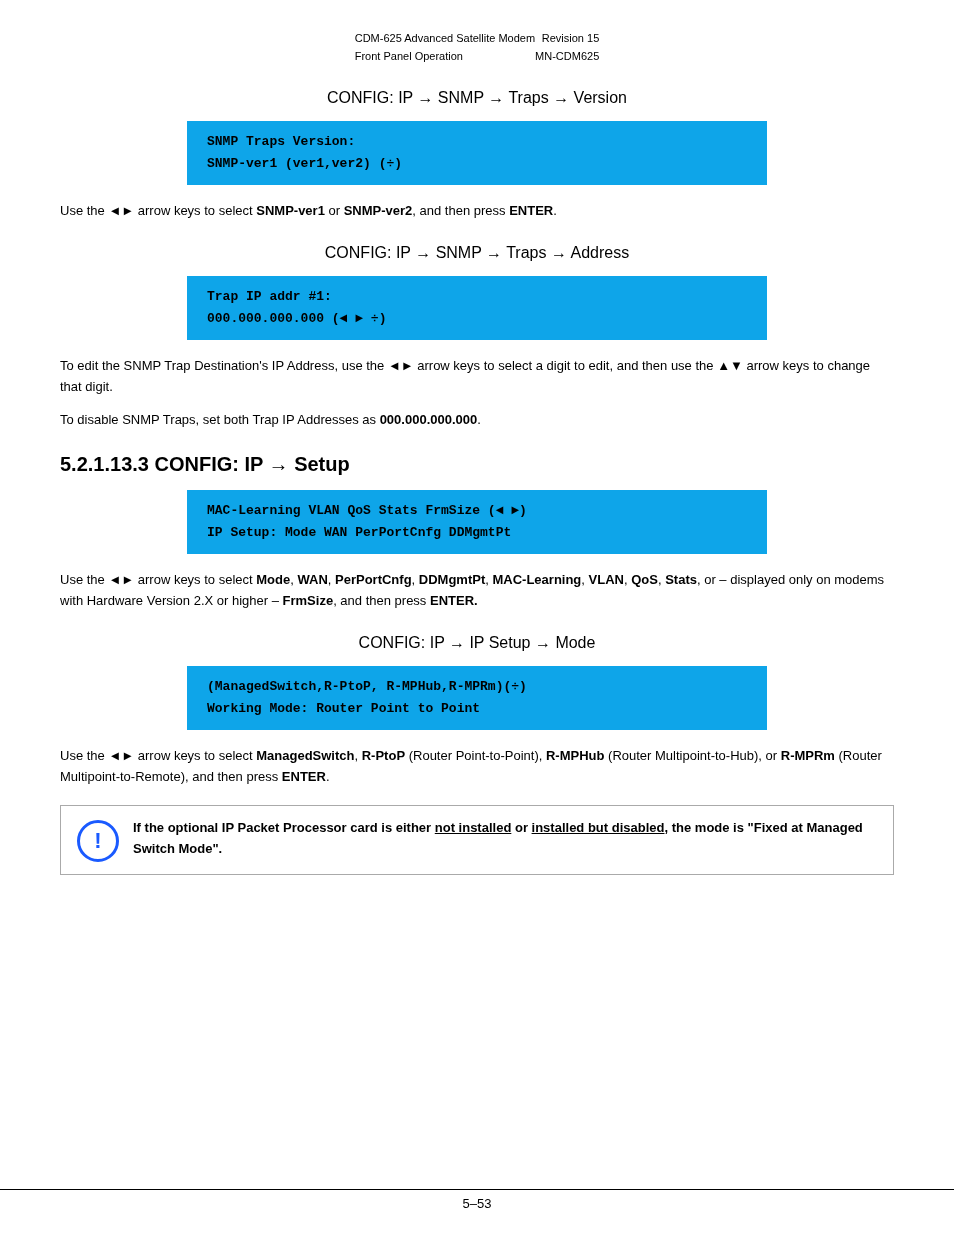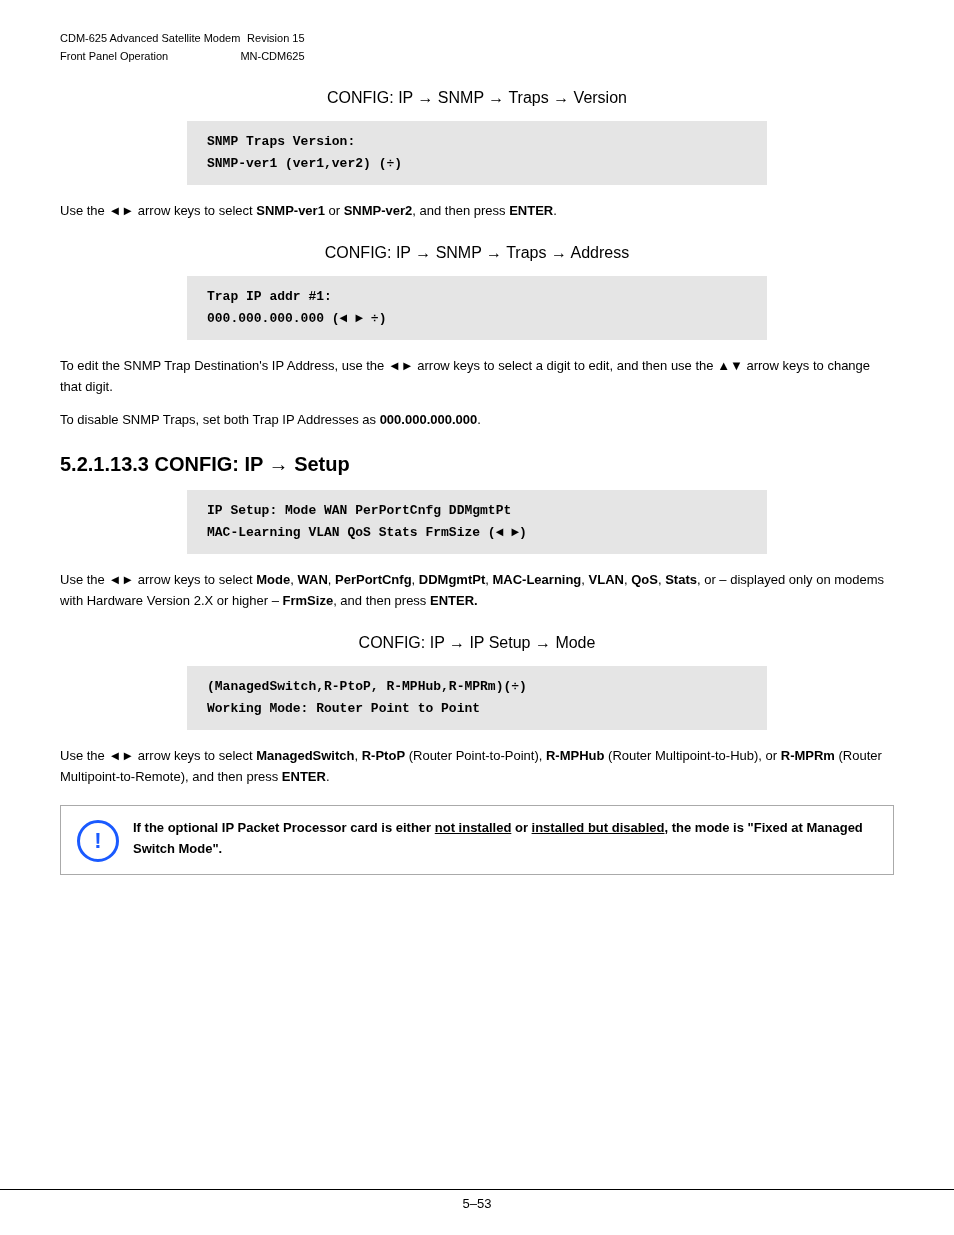--- a/index.html
+++ b/index.html
@@ -16,21 +16,21 @@
 
     .page-wrapper {
       width: 954px;
       min-height: 1235px;
       padding: 30px 60px 40px 60px;
       position: relative;
     }
 
     .header-area {
       display: flex;
-      justify-content: flex-start;
+      justify-content: center;
       margin-bottom: 24px;
     }
 
     .header-left {
       font-size: 11px;
       line-height: 1.6;
     }
 
     .header-right {
       font-size: 11px;
@@ -45,21 +45,21 @@
       margin-bottom: 14px;
     }
 
     h3.subsection-heading {
       font-size: 20px;
       font-weight: bold;
       margin-bottom: 14px;
     }
 
     .code-block {
-      background: #e5e5e5;
+      background: #0ea5e9;
       font-family: 'Courier New', Courier, monospace;
       font-size: 13px;
       font-weight: bold;
       padding: 10px 20px;
       margin: 0 auto 16px auto;
       width: 580px;
       line-height: 1.7;
     }
 
     .body-text {
@@ -156,22 +156,22 @@
       To edit the SNMP Trap Destination's IP Address, use the ◄► arrow keys to select a digit to edit, and then use the ▲▼ arrow keys to change that digit.
     </div>
     <div class="body-text">
       To disable SNMP Traps, set both Trap IP Addresses as <strong>000.000.000.000</strong>.
     </div>
   </div>
 
   <div class="section-block">
     <h3 class="subsection-heading">5.2.1.13.3  CONFIG: IP → Setup</h3>
     <div class="code-block">
+      <div>MAC-Learning VLAN QoS Stats FrmSize  (◄ ►)</div>
       <div>IP Setup: Mode  WAN  PerPortCnfg DDMgmtPt</div>
-      <div>MAC-Learning VLAN QoS Stats FrmSize  (◄ ►)</div>
     </div>
     <div class="body-text">
       Use the ◄► arrow keys to select <strong>Mode</strong>, <strong>WAN</strong>, <strong>PerPortCnfg</strong>, <strong>DDMgmtPt</strong>, <strong>MAC-Learning</strong>,  <strong>VLAN</strong>, <strong>QoS</strong>, <strong>Stats</strong>, or – displayed only on modems with Hardware Version 2.X or higher – <strong>FrmSize</strong>, and then press <strong>ENTER.</strong>
     </div>
   </div>
 
   <div class="section-block">
     <h2 class="section-heading">CONFIG: IP → IP Setup → Mode</h2>
     <div class="code-block">
       <div>(ManagedSwitch,R-PtoP,  R-MPHub,R-MPRm)(÷)</div>

